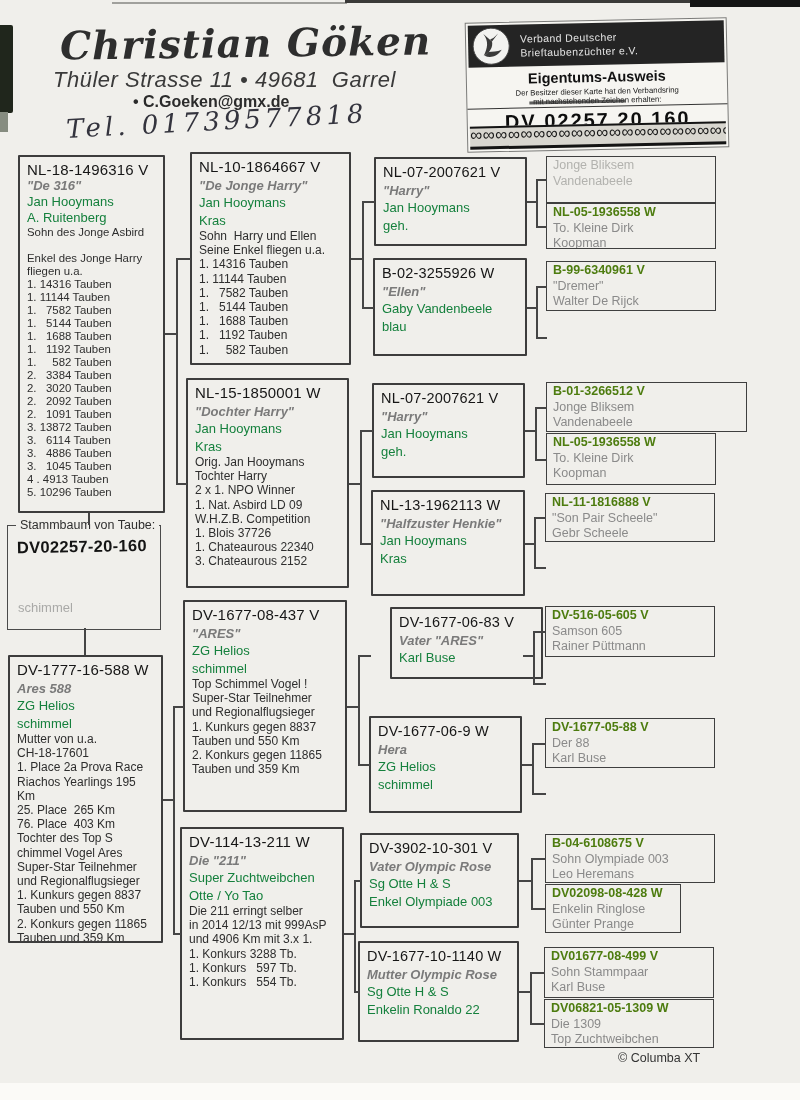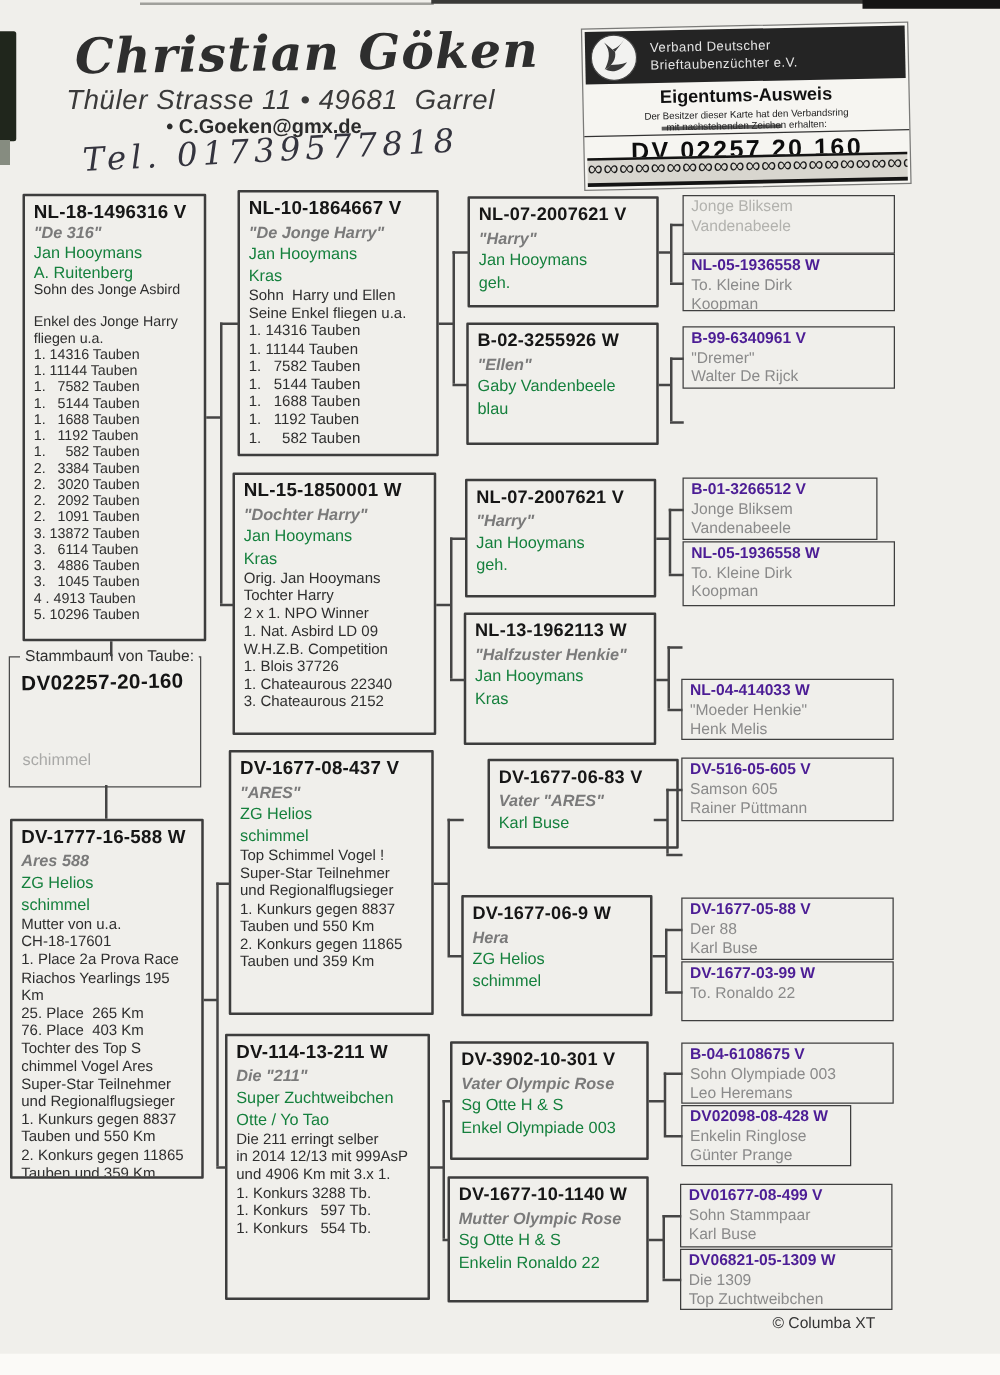--- a/index.html
+++ b/index.html
@@ -31,30 +31,30 @@
   .stamp-divider{position:absolute;top:85px;left:0;right:0;height:1px;background:#333;}
   .stamp-ring{position:absolute;top:88px;left:0;right:0;text-align:center;font-weight:bold;
       font-size:20px;letter-spacing:2px;color:#0d0d0d;}
   .stamp-orn{position:absolute;bottom:2px;left:2px;right:2px;height:18px;background:#d8d6cf;
       border-top:2px solid #141414;border-bottom:3px solid #141414;overflow:hidden;
       font-size:17px;line-height:13px;letter-spacing:.5px;color:#191919;text-align:center;}
 
   
   .pbox{position:absolute;border:2px solid #3d3d3d;border-radius:1px;padding:4px 7px;
       box-sizing:border-box;overflow:hidden;}
-  .pbox .ring{font-size:15px;font-weight:bold;color:#161616;letter-spacing:.2px;line-height:18px;margin-bottom:1px;}
+  .pbox .ring{font-size:15px;font-weight:normal;color:#161616;letter-spacing:.2px;line-height:18px;margin-bottom:1px;}
   .pbox .bname{font-size:13px;font-style:italic;font-weight:bold;color:#7a7a7a;line-height:17px;}
   .pbox .binfo{font-size:13px;color:#15803d;line-height:17.5px;}
   .pbox .bdet{font-size:12px;color:#2e2e2e;line-height:14.2px;white-space:pre-wrap;}
   .tight .ring{margin-bottom:0;line-height:17px;}
   .tight .bname,.tight .binfo{line-height:16px;}
   .tight .bdet{font-size:11.4px;line-height:13px;}
   .g3 .ring{font-size:14.5px;}
   .sbox{position:absolute;border:1.5px solid #3f3f3f;padding:1px 6px;box-sizing:border-box;overflow:hidden;}
-  .sbox .ring{font-size:12.5px;font-weight:bold;color:#4c1d95;line-height:15.5px;}
+  .sbox .ring{font-size:12.5px;font-weight:bold;color:#4d7c0f;line-height:15.5px;}
   .sbox .binfo{font-size:12.5px;color:#8a8a8a;line-height:15.5px;}
   .faded .binfo{color:#b2b2ae;}
 
   
   .subject{position:absolute;left:7px;top:525px;width:152px;height:103px;border:1.5px solid #4a4a4a;}
   .subject-label{position:absolute;top:-8px;left:8px;background:#f0efeb;padding:0 4px;
       font-size:12.5px;color:#2f2f2f;white-space:nowrap;}
   .subject-ring{margin:11px 0 0 9px;font-size:16.5px;font-weight:bold;color:#141414;
       letter-spacing:.3px;transform:rotate(-1deg);}
   .subject-color{position:absolute;left:10px;bottom:14px;font-size:13px;color:#a9a9a7;}
@@ -269,48 +269,44 @@
   <div class="sbox" style="left:546px;top:203px;width:170px;height:46px">
       <div class="ring">NL-05-1936558 W</div>
       <div class="binfo">To. Kleine Dirk</div>
       <div class="binfo">Koopman</div>
     </div>
   <div class="sbox" style="left:546px;top:261px;width:170px;height:50px">
       <div class="ring">B-99-6340961 V</div>
       <div class="binfo">"Dremer"</div>
       <div class="binfo">Walter De Rijck</div>
     </div>
-  <div class="sbox" style="left:546px;top:382px;width:156px;height:50px">
+  <div class="sbox" style="left:546px;top:382px;width:201px;height:50px">
       <div class="ring">B-01-3266512 V</div>
       <div class="binfo">Jonge Bliksem</div>
       <div class="binfo">Vandenabeele</div>
     </div>
   <div class="sbox" style="left:546px;top:433px;width:170px;height:52px">
       <div class="ring">NL-05-1936558 W</div>
       <div class="binfo">To. Kleine Dirk</div>
       <div class="binfo">Koopman</div>
     </div>
-  <div class="sbox" style="left:545px;top:543px;width:170px;height:49px">
-      <div class="ring">NL-04-414033 W</div>
-      <div class="binfo">"Moeder Henkie"</div>
-      <div class="binfo">Henk Melis</div>
+  <div class="sbox" style="left:545px;top:493px;width:170px;height:49px">
+      <div class="ring">NL-11-1816888 V</div>
+      <div class="binfo">"Son Pair Scheele"</div>
+      <div class="binfo">Gebr Scheele</div>
     </div>
   <div class="sbox" style="left:545px;top:606px;width:170px;height:51px">
       <div class="ring">DV-516-05-605 V</div>
       <div class="binfo">Samson 605</div>
       <div class="binfo">Rainer Püttmann</div>
     </div>
   <div class="sbox" style="left:545px;top:718px;width:170px;height:50px">
       <div class="ring">DV-1677-05-88 V</div>
       <div class="binfo">Der 88</div>
       <div class="binfo">Karl Buse</div>
-    </div>
-  <div class="sbox" style="left:545px;top:769px;width:170px;height:48px">
-      <div class="ring">DV-1677-03-99 W</div>
-      <div class="binfo">To. Ronaldo 22</div>
     </div>
   <div class="sbox" style="left:545px;top:834px;width:170px;height:49px">
       <div class="ring">B-04-6108675 V</div>
       <div class="binfo">Sohn Olympiade 003</div>
       <div class="binfo">Leo Heremans</div>
     </div>
   <div class="sbox" style="left:545px;top:884px;width:136px;height:49px">
       <div class="ring">DV02098-08-428 W</div>
       <div class="binfo">Enkelin Ringlose</div>
       <div class="binfo">Günter Prange</div>

